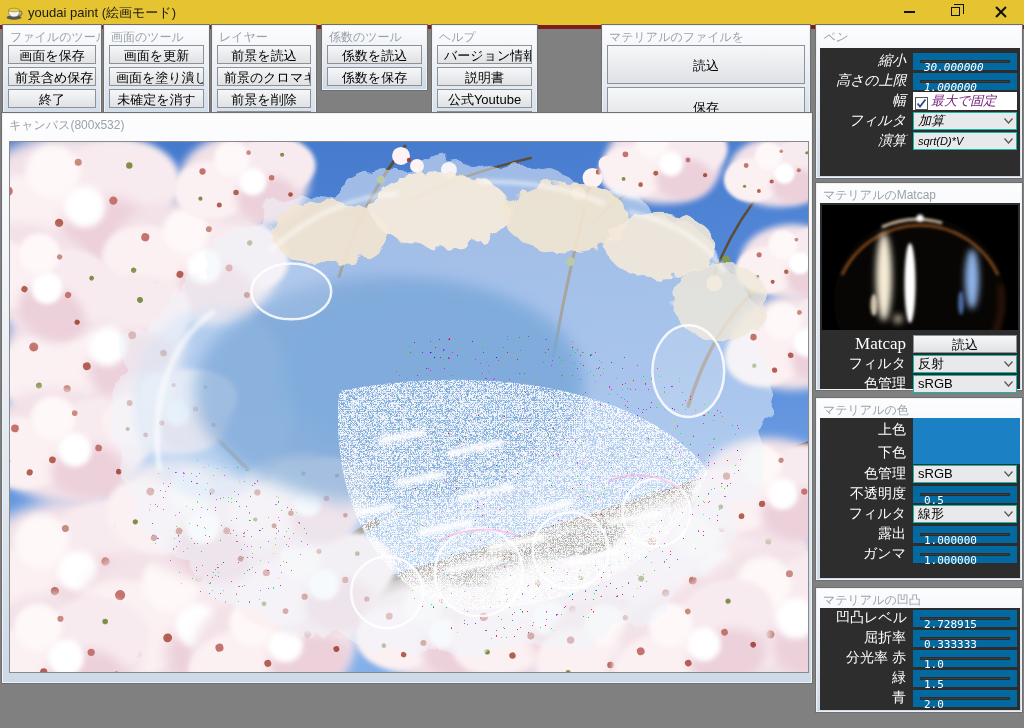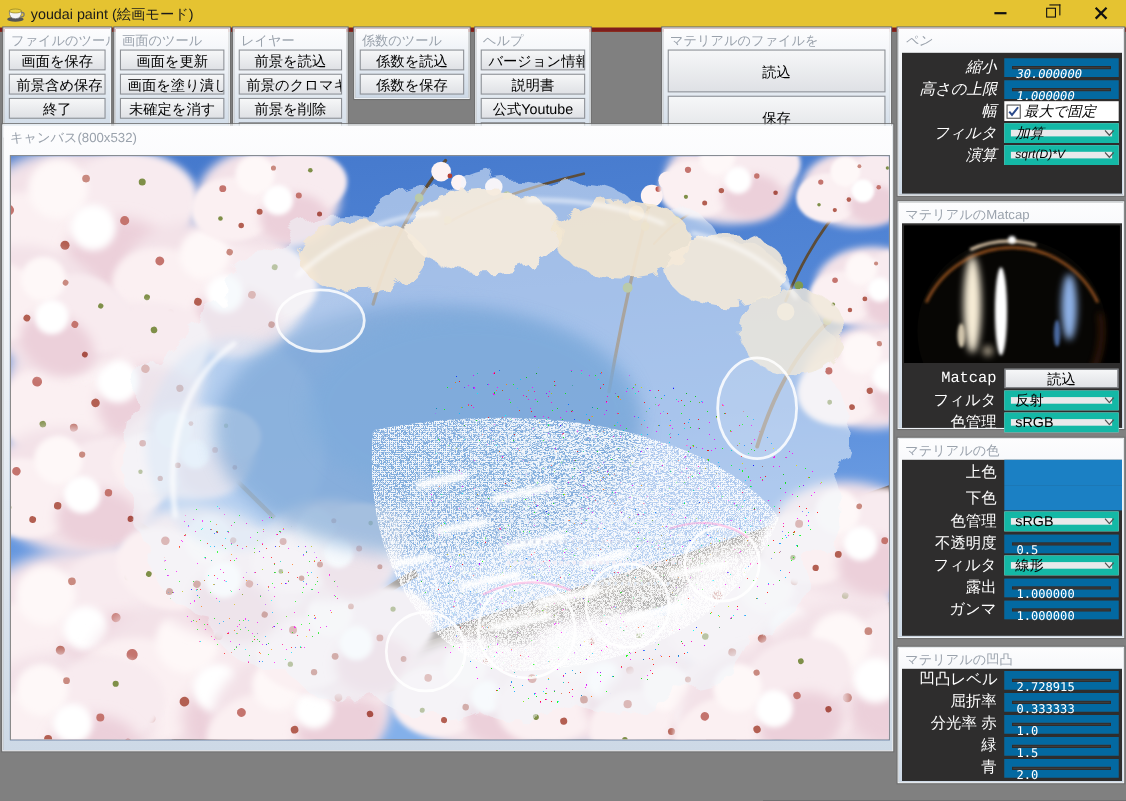--- a/index.html
+++ b/index.html
@@ -30,25 +30,25 @@
   .btn.tall{height:39px;line-height:37px;}
 
   
   .dpanel{position:absolute;left:3px;background:#2e2d2d;}
   .drow{display:flex;align-items:center;height:20px;padding-right:3px;}
   .dlabel{flex:1;text-align:right;color:#fff;font-size:14px;padding-right:7px;white-space:nowrap;overflow:hidden;padding-left:16px;}
   .ctl{width:104px;flex:0 0 104px;position:relative;}
   .numin{height:17px;background:#3d3c3c;border:7px solid #0369a1;color:#fff;
     font-family:"DejaVu Sans Mono",monospace;font-size:11px;line-height:15px;padding:0 4px;
     box-shadow:0 0 0 1px #2e2d2d inset;width:104px;}
-  .drop{height:18px;background:#e9e9eb;border:6px solid #14b8a6;color:#000;font-size:13px;line-height:16px;
+  .drop{height:18px;background:#e9e9eb;border:1px solid #14b8a6;color:#000;font-size:13px;line-height:16px;
     padding:0 16px 0 4px;display:flex;align-items:center;width:104px;}
   .drop svg{position:absolute;right:4px;top:6px;}
   .swatch{width:104px;height:20px;}
-  .checkstrip{width:104px;height:18px;background:#fff;display:flex;align-items:center;font-size:13px;color:#000000;}
+  .checkstrip{width:104px;height:18px;background:#fff;display:flex;align-items:flex-end;font-size:13px;color:#701a75;}
   .cbox{width:13px;height:13px;border:1px solid #555;background:#fff;margin:0 3px 0 2px;position:relative;}
 
   
   .canvas-img{position:absolute;left:6px;top:27px;width:800px;height:532px;border:1px solid #8a8a8a;background:#5b8fdc;}
   .canvas-img svg{display:block;width:100%;height:100%;}
 
   .matimg{position:absolute;left:2px;top:2px;width:196px;height:125px;background:#000;}
 </style>
 </head>
 <body>
@@ -385,21 +385,21 @@
           <ellipse cx="62" cy="72" rx="8" ry="44" fill="#f6ecd6" filter="url(#mb4)"></ellipse>
           <ellipse cx="88" cy="78" rx="5.5" ry="40" fill="#ffffff" filter="url(#mb2)"></ellipse>
           <ellipse cx="52" cy="100" rx="3.5" ry="11" fill="#cfc3aa" filter="url(#mb2)"></ellipse>
           <circle cx="76" cy="114" r="4.5" fill="#b8ac96" filter="url(#mb4)"></circle>
           <ellipse cx="150" cy="74" rx="7" ry="30" fill="#8fb2e8" filter="url(#mb4)"></ellipse>
           <ellipse cx="139" cy="98" rx="3" ry="12" fill="#49679e" filter="url(#mb2)"></ellipse>
           <path d="M178,80 A86 86 0 0 1 140,168" stroke="#7a3414" stroke-width="2.5" fill="none" filter="url(#mb4)" opacity="0.8"></path>
         </svg>
       </div>
       <div class="drow" style="margin-top:131px;">
-        <span class="dlabel" style="font-family:Liberation Mono, monospace;font-size:14px;">Matcap</span>
+        <span class="dlabel" style="font-family:Liberation Serif, serif;font-size:17px;">Matcap</span>
         <div class="ctl">
             <button class="btn" style="margin:0;width:104px;height:18px;line-height:16px;">読込</button>
           </div>
       </div>
       <div class="drow">
         <span class="dlabel">フィルタ</span>
         <div class="ctl">
             <div class="drop">
           <span>反射</span>
           <svg width="9" height="6" viewBox="0 0 9 6">

